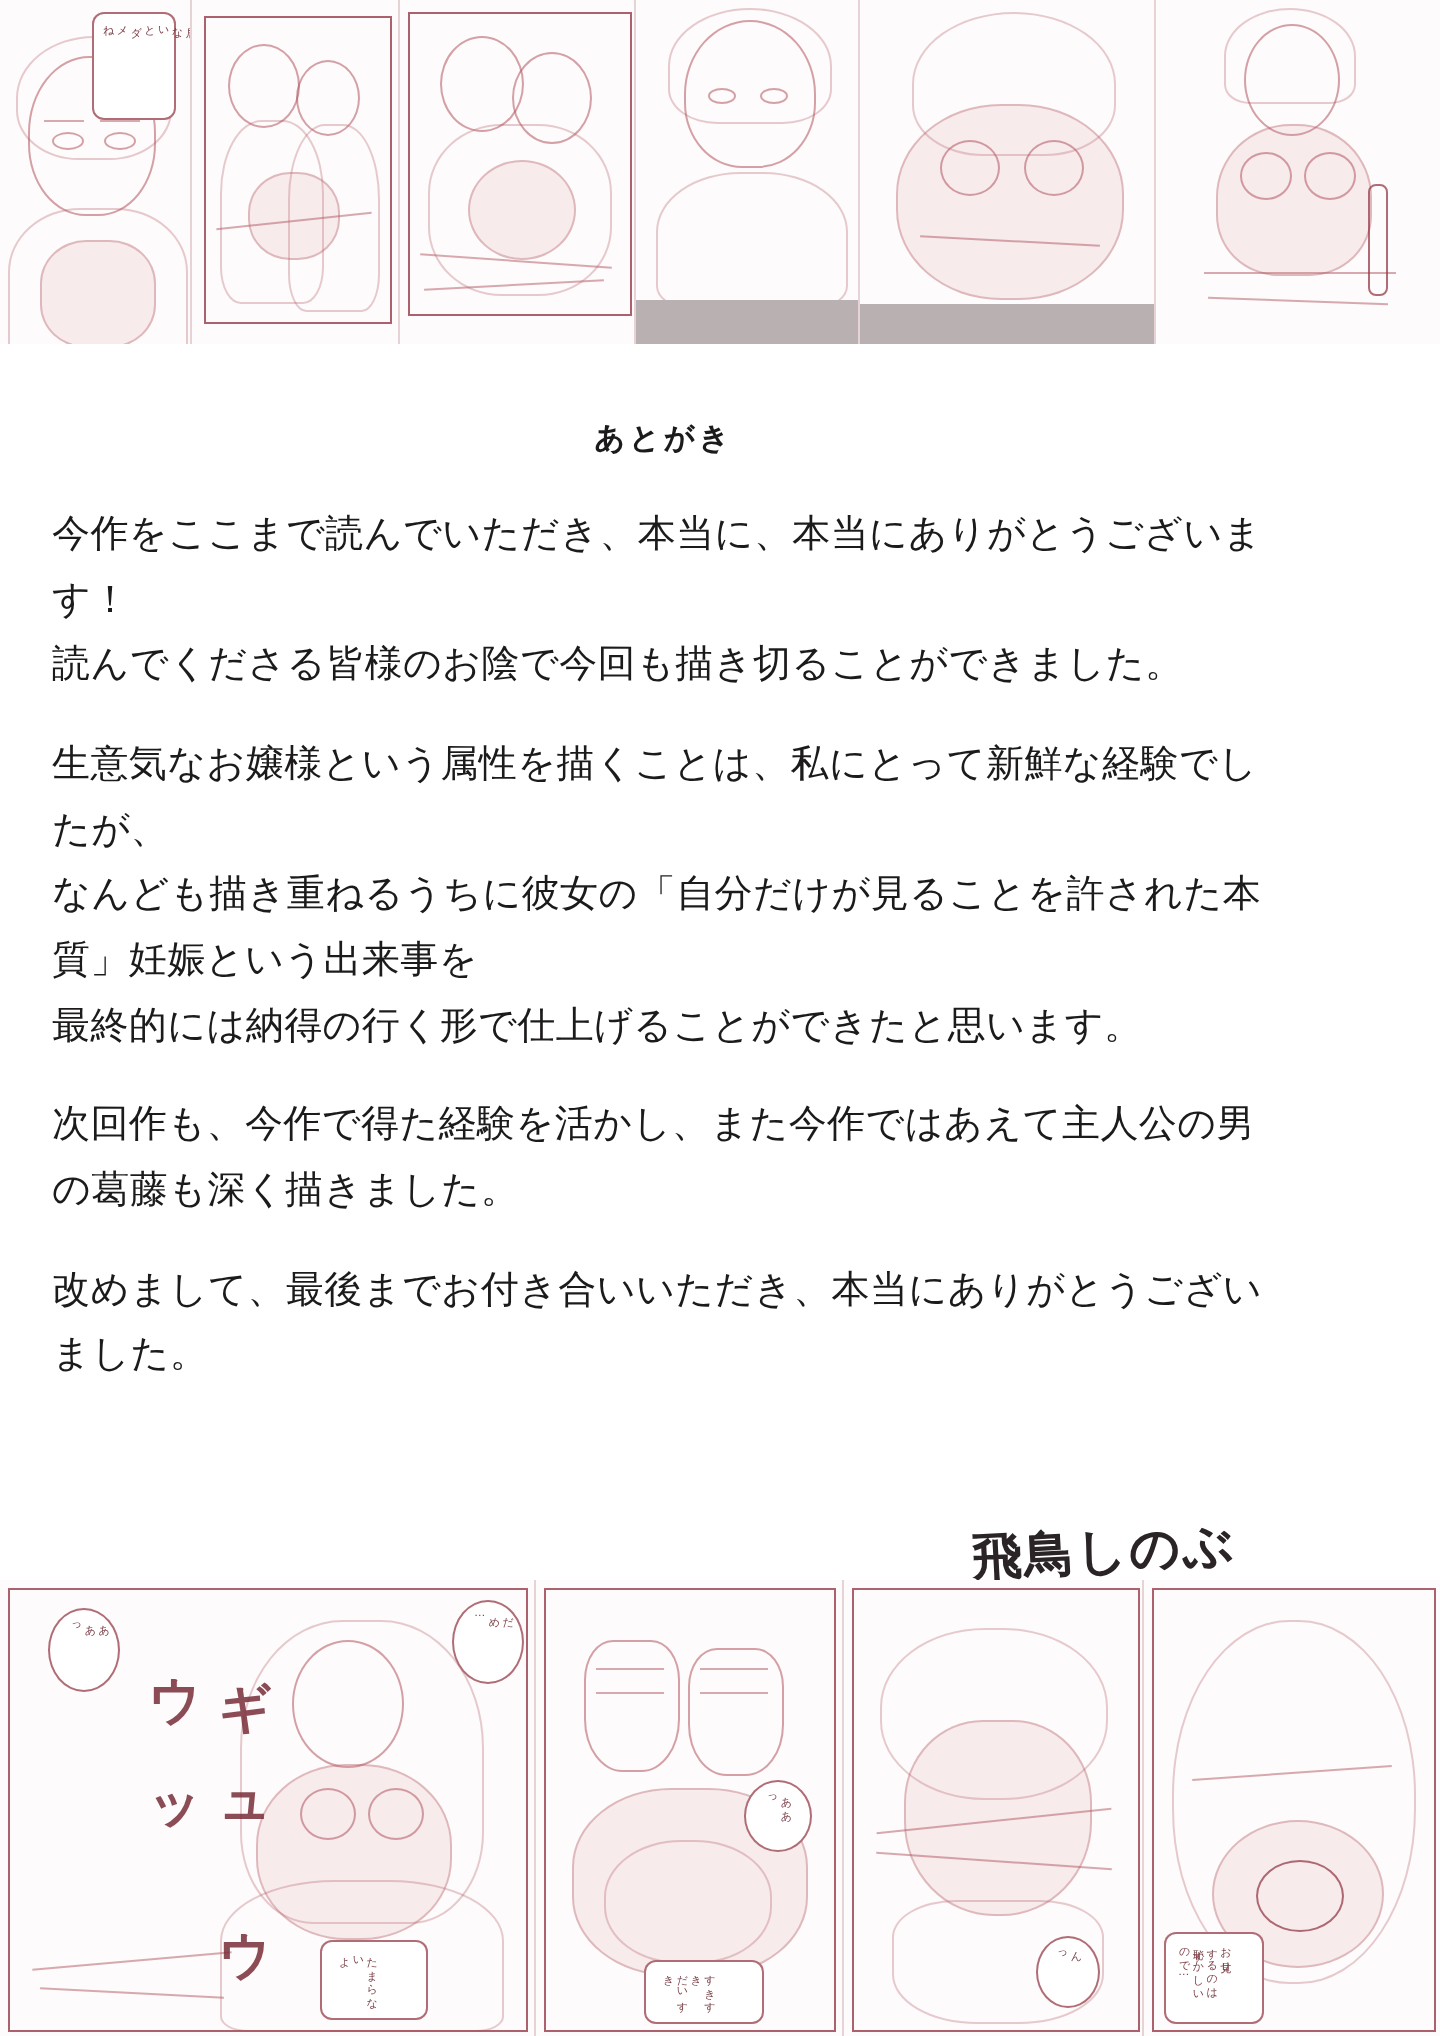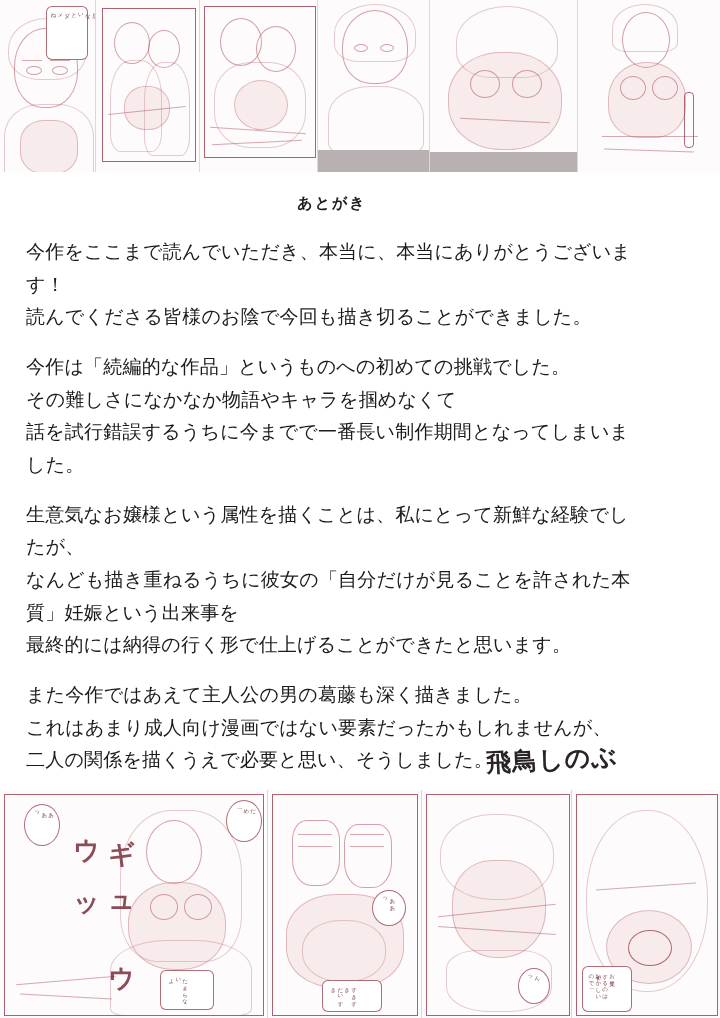--- a/index.html
+++ b/index.html
@@ -96,21 +96,21 @@
     writing-mode: vertical-rl;
     text-orientation: upright;
     font-weight: bold;
     color: rgba(120, 45, 56, 0.85);
     letter-spacing: 2px;
   }
 
   
   #afterword {
     position: absolute;
-    top: 172px;
+    top: 188px;
     left: 0;
     width: 664px;
     height: 618px;
     background: #ffffff;
     box-sizing: border-box;
     padding: 16px 26px 0 26px;
   }
   #afterword-title {
     text-align: center;
     font-weight: bold;
@@ -217,29 +217,23 @@
     <div class="sk line" style="left:26px;top:150px;width:90px;transform:rotate(2deg);"></div>
     <div class="sk dark" style="left:106px;top:92px;width:8px;height:54px;border-radius:4px;"></div>
   </div>
 </div>
 
 <div id="afterword">
   <div id="afterword-title">あとがき</div>
 
   <p class="para">今作をここまで読んでいただき、本当に、本当にありがとうございます！
 読んでくださる皆様のお陰で今回も描き切ることができました。</p>
-  <p class="para">今作は「続編的な作品」というものへの初めての挑戦でした。
-その難しさになかなか物語やキャラを掴めなくて
-話を試行錯誤するうちに今までで一番長い制作期間となってしまいました。</p>
   <p class="para">生意気なお嬢様という属性を描くことは、私にとって新鮮な経験でしたが、
 なんども描き重ねるうちに彼女の「自分だけが見ることを許された本質」妊娠という出来事を
 最終的には納得の行く形で仕上げることができたと思います。</p>
-  <p class="para">また今作ではあえて主人公の男の葛藤も深く描きました。
-これはあまり成人向け漫画ではない要素だったかもしれませんが、
-二人の関係を描くうえで必要と思い、そうしました。</p>
   <p class="para">次回作も、今作で得た経験を活かし、また今作ではあえて主人公の男の葛藤も深く描きました。</p>
   <p class="para">改めまして、最後までお付き合いいただき、本当にありがとうございました。</p>
 
   <div id="signature">飛鳥しのぶ</div>
 </div>
 
 <div class="strip" id="strip-bottom">
 
   <div class="sketch-panel" style="width:268px;height:228px;">
     <div class="frame-box" style="left:4px;top:4px;width:258px;height:220px;"></div>

